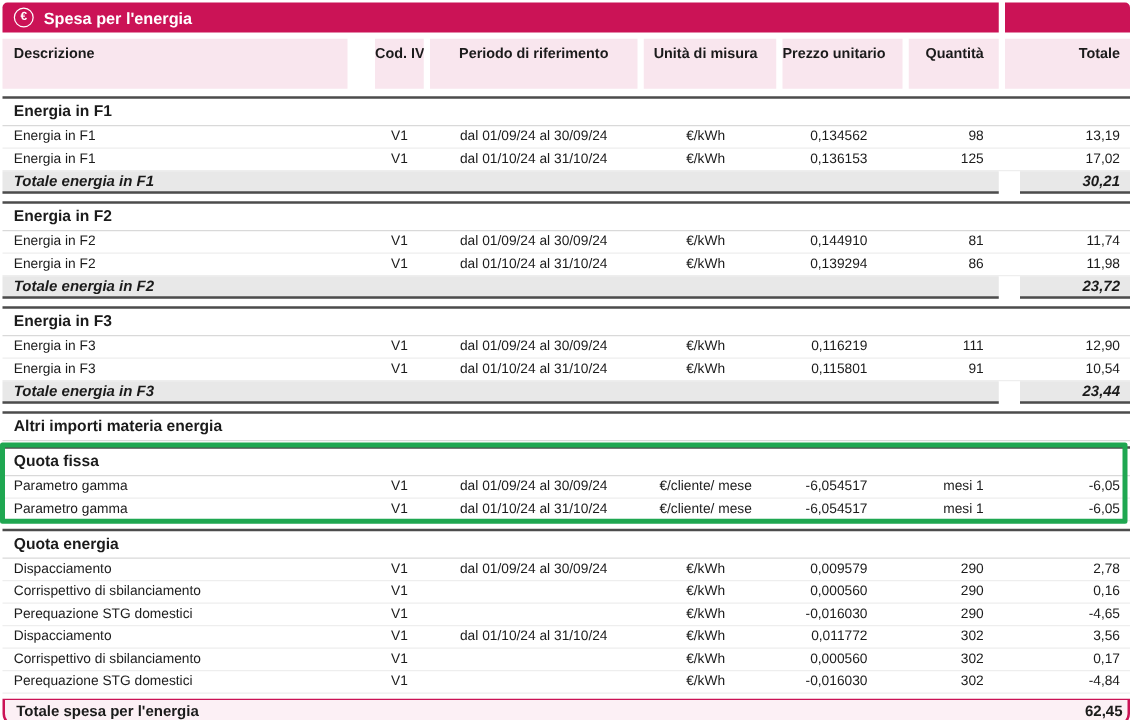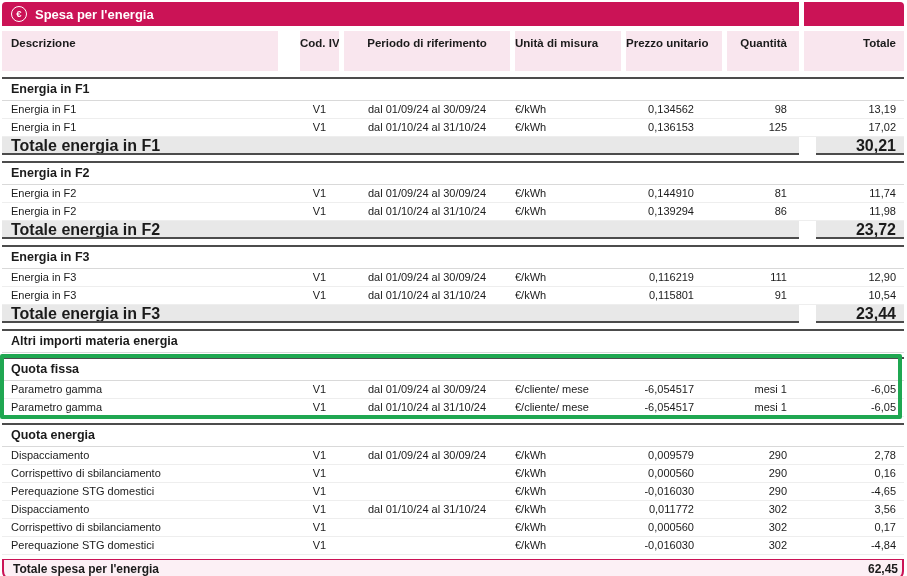--- a/index.html
+++ b/index.html
@@ -37,36 +37,36 @@
   
   .colheader .cell{
     background:var(--pink-bg);font-weight:bold;font-size:11.5px;
     height:40px;line-height:24px;
   }
   
   .cell{white-space:nowrap;overflow:hidden;}
   .c0{text-align:left;padding-left:9px;}
   .c1{text-align:center;margin-left:17px;}
   .c2{text-align:center;}
-  .c3{text-align:left;padding-right:7px;}
+  .c3{text-align:center;padding-right:7px;}
   .c4{text-align:right;padding-right:28px;}
   .c5{text-align:right;padding-right:12px;}
   .c6{text-align:right;padding-right:8px;}
   
   .row-section{
     margin-top:6px;border-top:2px solid var(--dark);border-bottom:1px solid #d9d9d9;
     font-weight:bold;font-size:12.5px;padding:2px 0 2px 9px;line-height:17px;
   }
   
   .row-data{border-bottom:1px solid #eeeeee;}
   .row-data .cell{font-size:11px;height:17px;line-height:17px;}
   
   .row-total .cell{
-    background:var(--gray-bg);font-weight:bold;font-size:16px;
-    height:18px;line-height:17px;border-bottom:2px solid var(--dark);box-sizing:border-box;
+    background:var(--gray-bg);font-weight:bold;font-size:12px;
+    height:18px;line-height:17px;border-bottom:2px solid var(--dark);box-sizing:border-box;font-style:italic;
   }
   .row-total .lbl{grid-column:1/7;}
   .row-total .tot{grid-column:7;margin-left:12px;}
   .row-total.spaced{margin-top:5px;}
   
   .grand-wrap{
     margin-top:4px;background:var(--grand-bg);
     border:2px solid var(--pink);border-top-width:1px;
     border-radius:0 0 10px 10px;overflow:hidden;
   }

